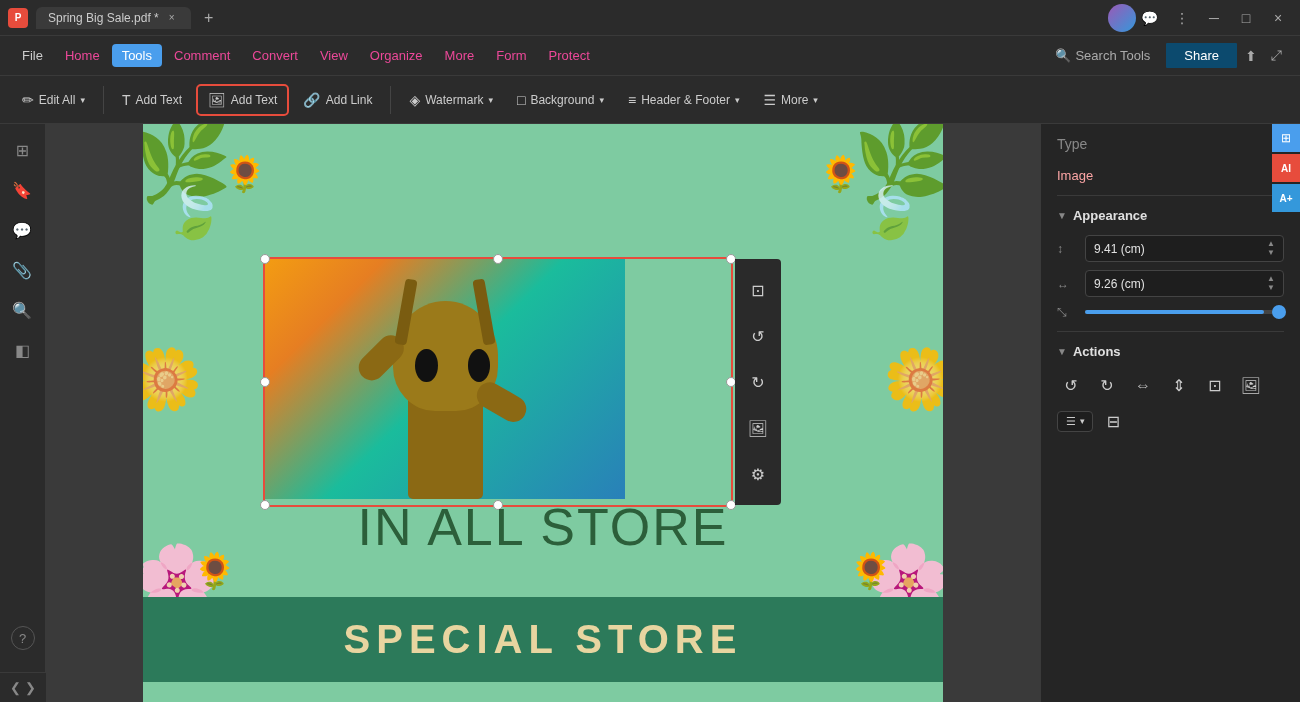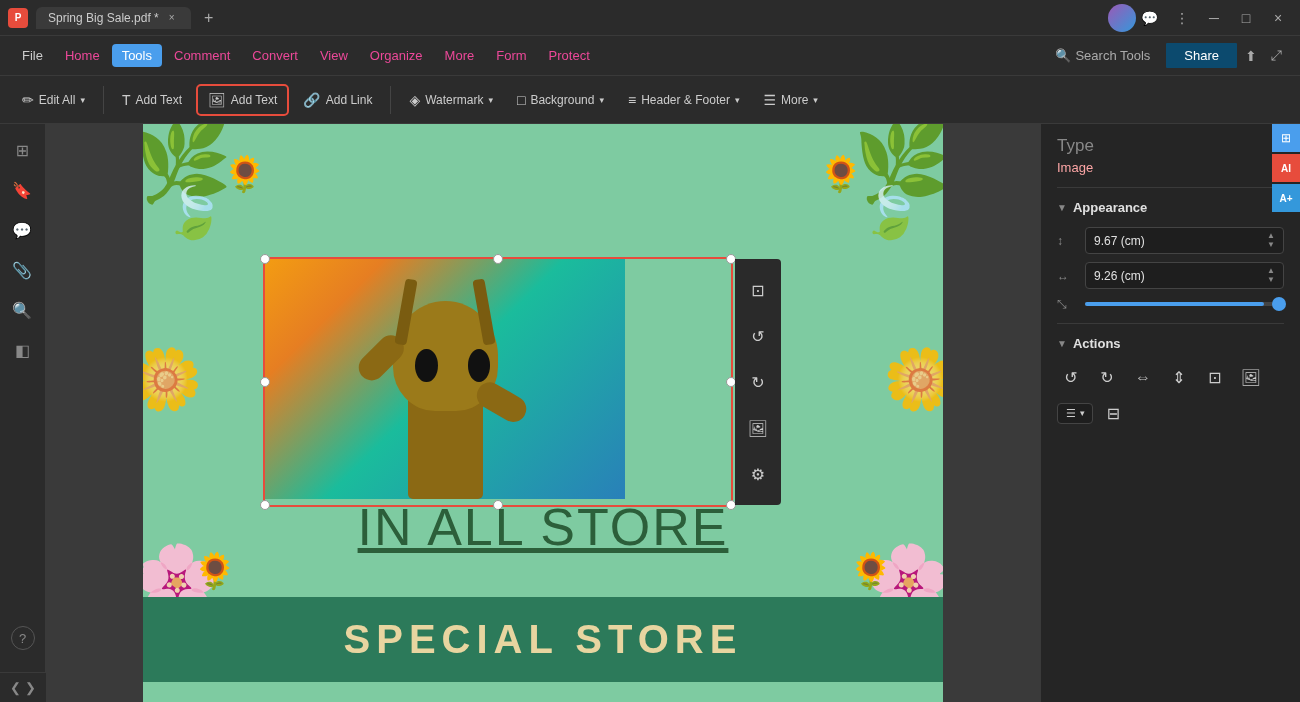--- a/index.html
+++ b/index.html
@@ -41,21 +41,21 @@
     .sidebar-icon { width: 36px; height: 36px; display: flex; align-items: center; justify-content: center; cursor: pointer; border-radius: 6px; color: #888; font-size: 16px; }
     .sidebar-bottom { margin-top: auto; margin-bottom: 8px; }
 
     
     #canvas-area { flex: 1; background: #3a3a3a; display: flex; align-items: flex-start; justify-content: center; overflow: auto; padding: 0; position: relative; }
     #pdf-page { width: 800px; min-height: 578px; background: #7ecba1; position: relative; overflow: hidden; margin: 0 auto; }
 
     .main-text { position: absolute; top: 85px; left: 130px; right: 50px; font-size: 20px; font-weight: bold; color: #2c5f3a; line-height: 1.4; }
     .sale-text { position: absolute; bottom: 145px; left: 0; right: 0; text-align: center; }
     .sale-text .fifty { font-size: 52px; font-weight: 300; color: #2c5f3a; letter-spacing: 2px; }
-    .sale-text .in-all { font-size: 52px; font-weight: 300; color: #2c5f3a; letter-spacing: 2px; text-decoration: underline; }
+    .sale-text .in-all { font-size: 52px; font-weight: 300; color: #2c5f3a; letter-spacing: 2px; }
     .special-offer { position: absolute; bottom: 20px; left: 0; right: 0; background: #2c7a5a; text-align: center; padding: 20px; font-size: 40px; font-weight: bold; color: #e8d5a0; letter-spacing: 6px; }
 
     
     .image-container { position: absolute; top: 133px; left: 120px; width: 460px; height: 240px; border: 2px solid #e74c3c; cursor: move; }
 
     
     .handle { position: absolute; width: 10px; height: 10px; background: white; border: 1px solid #999; border-radius: 50%; }
     .handle.tl { top: -5px; left: -5px; }
     .handle.tm { top: -5px; left: 50%; transform: translateX(-50%); }
     .handle.tr { top: -5px; right: -5px; }
@@ -71,21 +71,21 @@
 
     
     #right-panel { width: 260px; background: #252525; border-left: 1px solid #3a3a3a; display: flex; flex-direction: column; }
     #right-panel-header { display: flex; align-items: center; justify-content: space-between; padding: 12px 16px; border-bottom: 1px solid #3a3a3a; }
     #right-panel-header .panel-title { font-size: 14px; font-weight: 600; color: #e0e0e0; }
     #right-panel-header .close-icon { color: #888; cursor: pointer; font-size: 16px; }
 
     
     .panel-content { padding: 12px 16px; flex: 1; overflow-y: auto; }
     .prop-section { margin-bottom: 12px; }
-    .prop-label { font-size: 17px; color: #888; margin-bottom: 4px; }
+    .prop-label { font-size: 14px; color: #888; margin-bottom: 16px; }
     .prop-value { font-size: 13px; color: #fca5a5; }
     .section-header { display: flex; align-items: center; gap: 6px; font-size: 13px; font-weight: 600; color: #e0e0e0; margin-bottom: 12px; cursor: pointer; }
     .section-header .chevron { font-size: 10px; color: #888; }
     .dimension-row { display: flex; align-items: center; gap: 8px; margin-bottom: 8px; }
     .dim-icon { color: #888; font-size: 12px; width: 20px; }
     .dim-input { flex: 1; background: #1e1e1e; border: 1px solid #444; border-radius: 4px; padding: 4px 8px; color: #e0e0e0; font-size: 12px; display: flex; align-items: center; justify-content: space-between; }
     .dim-stepper { display: flex; flex-direction: column; gap: 1px; }
     .dim-stepper span { font-size: 8px; color: #888; cursor: pointer; line-height: 1; }
     .slider-row { display: flex; align-items: center; gap: 8px; margin-bottom: 8px; }
     .slider-icon { color: #888; font-size: 12px; width: 20px; }
@@ -288,21 +288,21 @@
 
         <div>
           <div class="section-header">
             <span class="chevron">▼</span>
             <span>Appearance</span>
           </div>
 
           <div class="dimension-row">
             <div class="dim-icon">↕</div>
             <div class="dim-input">
-              <span>9.67 (cm)</span>
+              <span>9.41 (cm)</span>
               <div class="dim-stepper">
                 <span>▲</span>
                 <span>▼</span>
               </div>
             </div>
           </div>
 
           <div class="dimension-row">
             <div class="dim-icon">↔</div>
             <div class="dim-input">

